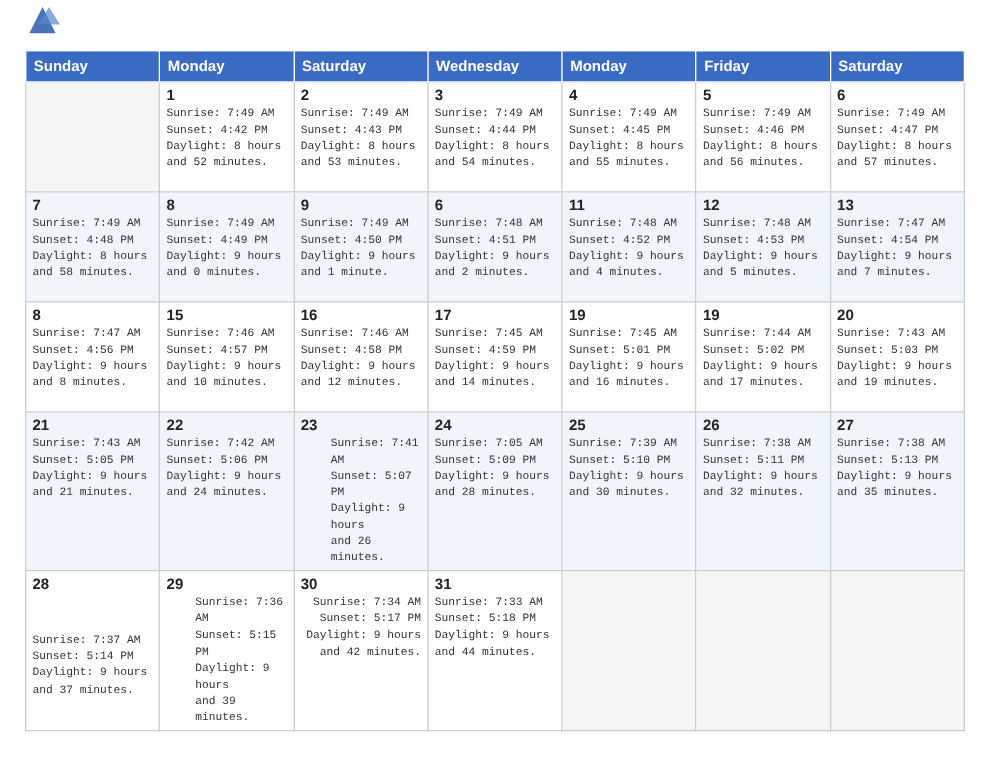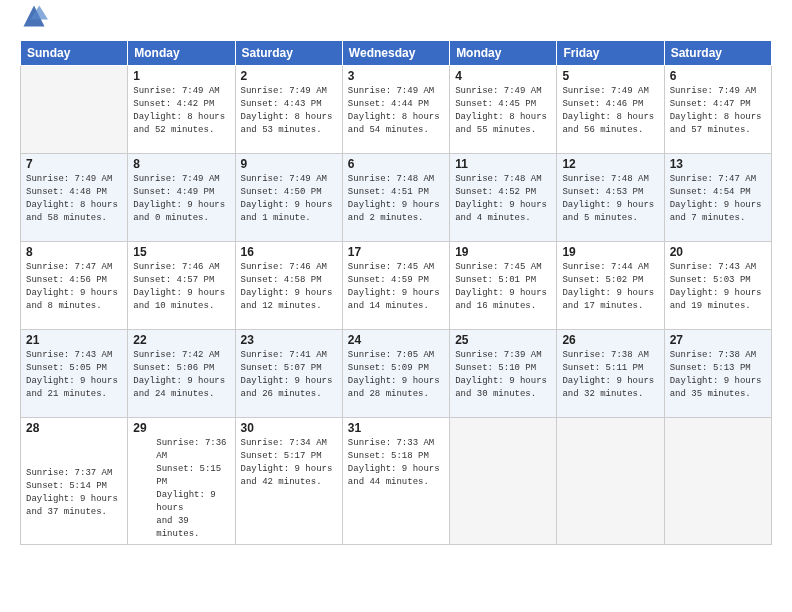--- a/index.html
+++ b/index.html
@@ -290,21 +290,21 @@
           </td>
           <td>
             <div class="day-num">22</div>
             <div class="day-info" style="white-space: pre-line;">Sunrise: 7:42 AM
 Sunset: 5:06 PM
 Daylight: 9 hours
 and 24 minutes.</div>
           </td>
           <td>
             <div class="day-num">23</div>
-            <div class="day-info" style="white-space: pre-line;">Sunrise: 7:41 AM
+            <div class="day-info" style="white-space: pre-line; margin-left: 24px;">Sunrise: 7:41 AM
 Sunset: 5:07 PM
 Daylight: 9 hours
 and 26 minutes.</div>
           </td>
           <td>
             <div class="day-num">24</div>
             <div class="day-info" style="white-space: pre-line;">Sunrise: 7:05 AM
 Sunset: 5:09 PM
 Daylight: 9 hours
 and 28 minutes.</div>
@@ -341,21 +341,21 @@
           </td>
           <td>
             <div class="day-num">29</div>
             <div class="day-info" style="white-space: pre-line; margin-left: 23px;">Sunrise: 7:36 AM
 Sunset: 5:15 PM
 Daylight: 9 hours
 and 39 minutes.</div>
           </td>
           <td>
             <div class="day-num">30</div>
-            <div class="day-info" style="white-space: pre-line;">Sunrise: 7:34 AM
+            <div class="day-info" style="white-space: pre-line; text-align: right;">Sunrise: 7:34 AM
 Sunset: 5:17 PM
 Daylight: 9 hours
 and 42 minutes.</div>
           </td>
           <td>
             <div class="day-num">31</div>
             <div class="day-info" style="white-space: pre-line;">Sunrise: 7:33 AM
 Sunset: 5:18 PM
 Daylight: 9 hours
 and 44 minutes.</div>

